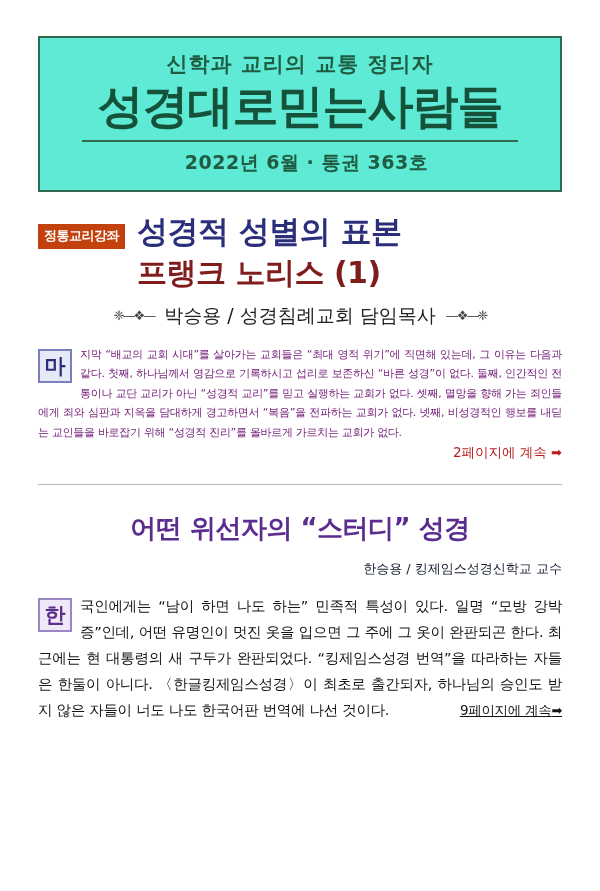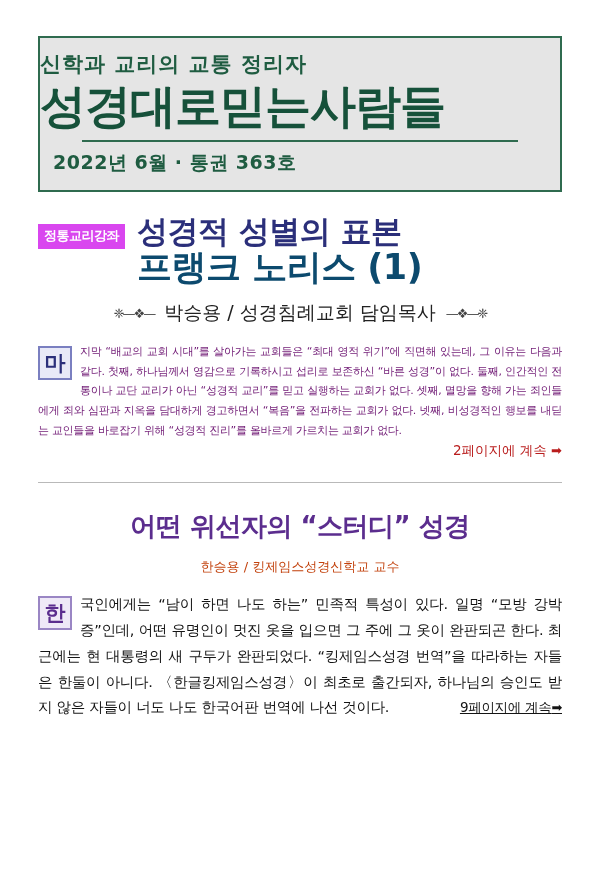--- a/index.html
+++ b/index.html
@@ -19,23 +19,23 @@
     width: 600px;
     height: 891px;
     box-sizing: border-box;
     padding: 0 38px;
   }
 
   
   .masthead {
     margin-top: 36px;
     border: 2px solid #2f6b4f;
-    background: #e5e5e5;
+    background: #5eead4;
     padding: 12px 0 14px 0;
-    text-align: left;
+    text-align: center;
   }
   .masthead-tagline {
     font-size: 21px;
     font-weight: bold;
     color: #1f5c41;
     letter-spacing: 1px;
     margin-bottom: 2px;
   }
   .masthead-title {
     font-size: 46px;
@@ -63,21 +63,21 @@
   .article {
     margin-top: 22px;
   }
   .headline-row {
     display: flex;
     align-items: flex-start;
     justify-content: flex-start;
   }
   .kicker {
     display: inline-block;
-    background: #d946ef;
+    background: #c2410c;
     color: #ffffff;
     font-size: 13px;
     font-weight: bold;
     padding: 3px 6px 4px 6px;
     margin-top: 10px;
     margin-right: 12px;
     white-space: nowrap;
     letter-spacing: -0.5px;
   }
   .headline-block {
@@ -85,26 +85,26 @@
     text-align: left;
   }
   .headline-line1 {
     font-size: 31px;
     font-weight: bold;
     color: #2b2f7a;
     line-height: 1.12;
     letter-spacing: -0.5px;
   }
   .headline-line2 {
-    font-size: 35px;
-    font-weight: bold;
-    color: #0c4a6e;
+    font-size: 30px;
+    font-weight: bold;
+    color: #7f1d1d;
     line-height: 1.14;
     letter-spacing: -0.5px;
-    margin-top: 0;
+    margin-top: 8px;
   }
   .byline-row {
     display: flex;
     align-items: center;
     justify-content: center;
     gap: 10px;
     margin-top: 12px;
   }
   .byline-orn {
     color: #444;
@@ -163,23 +163,23 @@
     margin-top: 26px;
   }
   .headline2 {
     text-align: center;
     font-size: 26px;
     font-weight: bold;
     color: #5b2d8e;
     letter-spacing: -0.5px;
   }
   .byline2 {
-    text-align: center;
-    font-size: 13px;
-    color: #c2410c;
+    text-align: right;
+    font-size: 13px;
+    color: #0f172a;
     margin-top: 14px;
   }
   .dropcap2 {
     float: left;
     width: 34px;
     height: 34px;
     box-sizing: border-box;
     border: 2px solid #9a86c4;
     background: #efe9f7;
     color: #5b2d8e;

